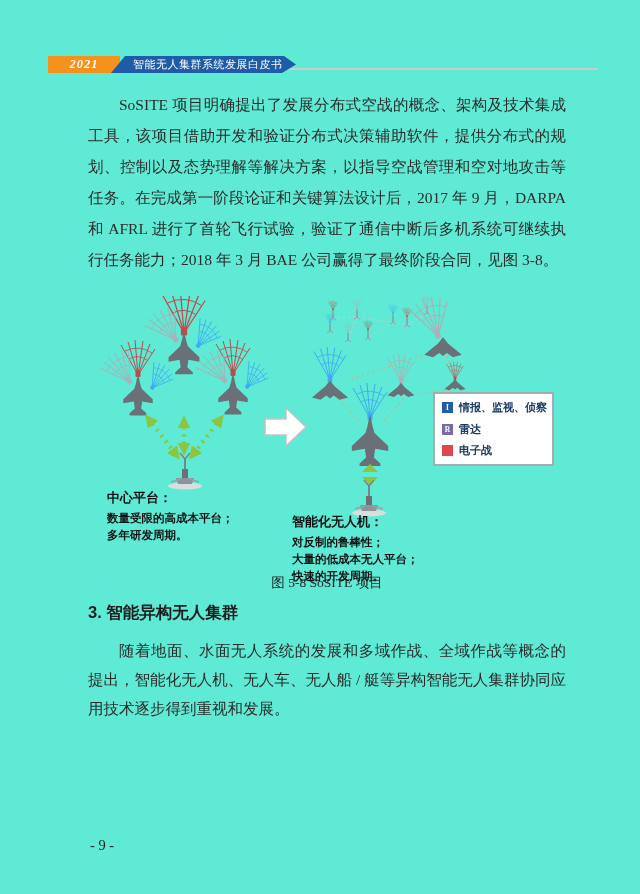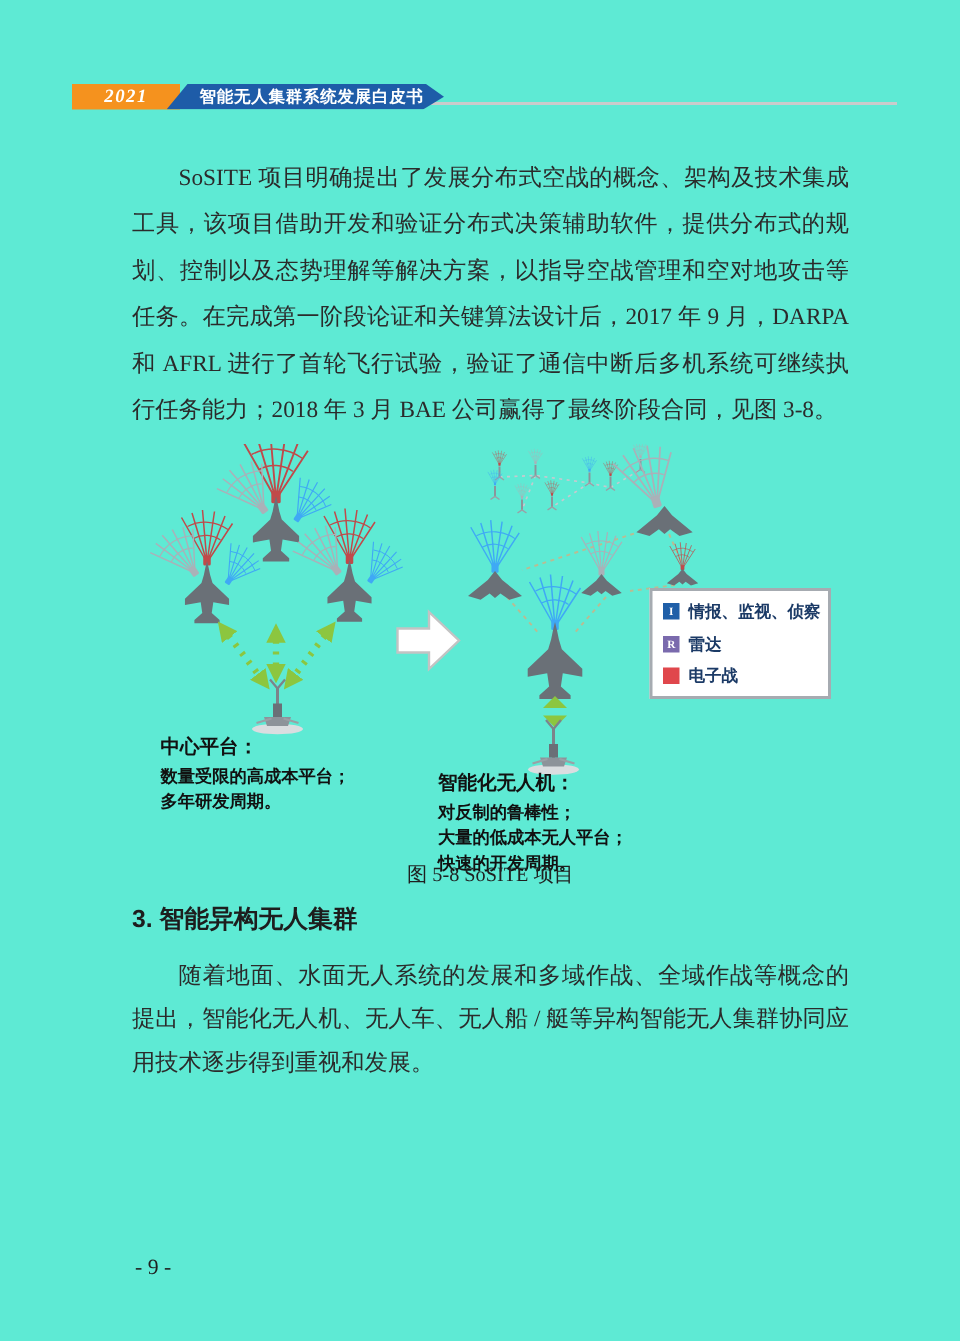--- a/index.html
+++ b/index.html
@@ -12,29 +12,29 @@
             background:#cbcbcb;z-index:0;}
   .hdr-orange{position:absolute;left:0;top:0;width:72px;height:17px;
               background:var(--accent-orange,#F5921E);z-index:1;
               display:flex;align-items:center;justify-content:center;}
   .hdr-year{font-family:"Liberation Serif",serif;font-weight:bold;font-size:12.5px;
             color:#ffffff;letter-spacing:1px;font-style:italic;}
   .hdr-navy{position:absolute;left:58px;top:0;width:190px;height:17px;z-index:2;
             background:var(--banner-blue,#1E5CA8);
             clip-path:polygon(19px 0%,178px 0%,190px 50%,176px 100%,5px 100%);
             display:flex;align-items:center;}
-  .hdr-title{font-family:"Liberation Sans","DejaVu Sans",sans-serif;font-weight:bold;
+  .hdr-title{font-family:"Liberation Sans","DejaVu Sans",sans-serif;font-weight:normal;
              font-size:11px;color:#ffffff;letter-spacing:0.5px;padding-left:27px;
              white-space:nowrap;}
 
   
   .para{position:absolute;left:88px;width:478px;font-size:15.5px;line-height:31px;
         text-align:justify;margin:0;}
   .para p{margin:0;text-indent:2em;text-align:justify;}
-  #p1{top:103px;}
+  #p1{top:89px;}
   .lower{position:absolute;left:88px;top:636px;width:478px;font-size:15.5px;
          line-height:29px;}
   .sec-head{position:absolute;left:88px;top:602px;width:478px;margin:0;
             font-family:"Liberation Sans","DejaVu Sans",sans-serif;
             font-weight:bold;font-size:16.5px;color:#1d1d1d;}
 
   
   .fig{position:absolute;left:60px;top:296px;width:520px;height:302px;}
   .fig svg{position:absolute;left:0;top:0;}
   .fan-red{color:var(--fan-red,#C04A4A);}

